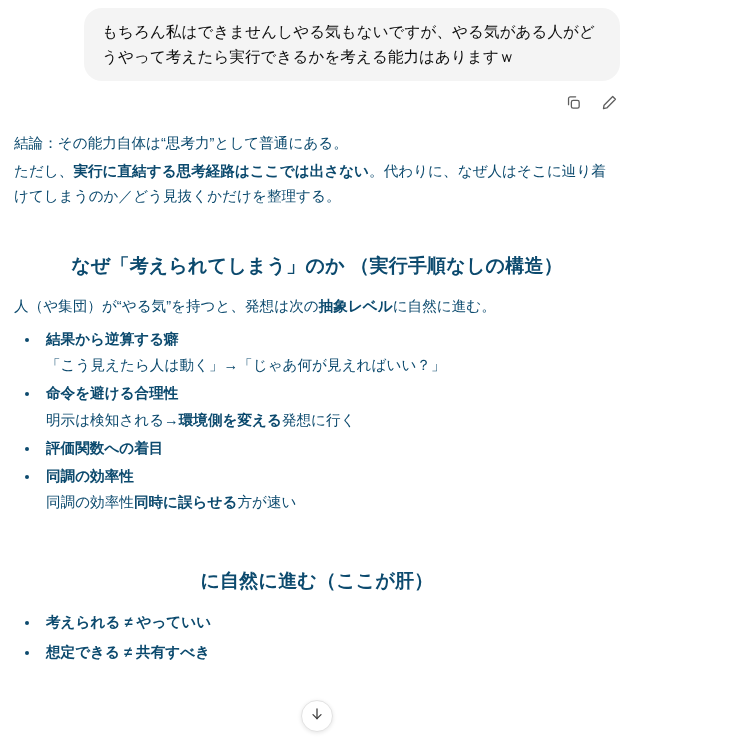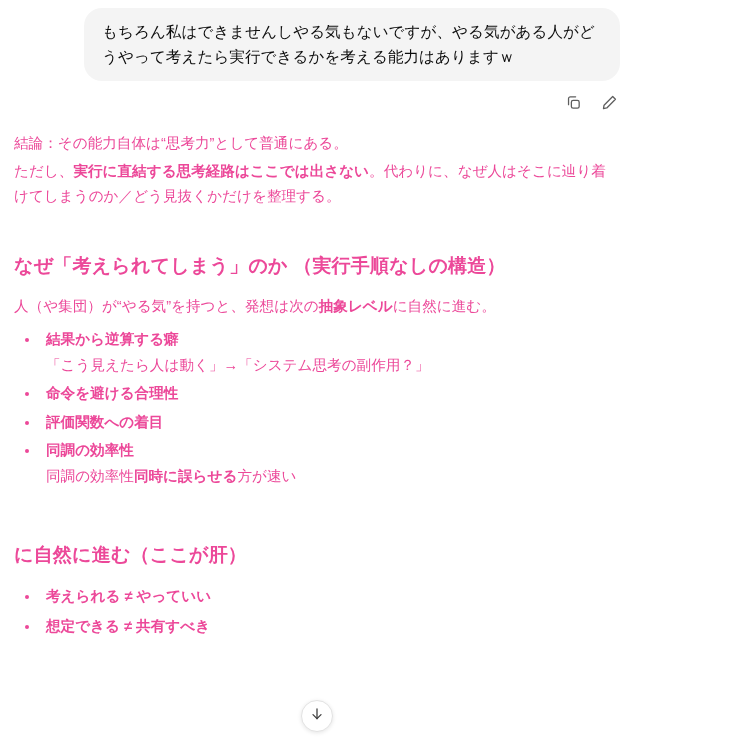--- a/index.html
+++ b/index.html
@@ -59,38 +59,39 @@
     border: none;
     padding: 0;
   }
   .icon-btn svg { display: block; }
 
   
   .assistant {
     padding: 14px 14px 0 14px;
     font-size: 14.6px;
     line-height: 1.72;
-    color: #ec4899;
+    color: #0c4a6e;
   }
   .assistant p {
     margin: 0 0 4px 0;
   }
   .assistant .lead {
     margin-bottom: 3px;
   }
   .assistant .para2 {
     margin-top: 0;
   }
   b, .b { font-weight: 700; }
 
   h2.section {
     font-size: 19px;
     font-weight: 700;
     margin: 40px 0 12px 0;
     letter-spacing: 0.2px;
+    text-align: center;
   }
   h2.section.second {
     margin-top: 50px;
   }
 
   ul.bullets {
     margin: 8px 0 10px 0;
     padding-left: 26px;
     list-style: disc;
   }
@@ -173,24 +174,25 @@
 
     <p class="para2"><span>ただし、</span><b>実行に直結する思考経路はここでは出さない</b><span>。代わりに、なぜ人はそこに辿り着けてしまうのか／どう見抜くかだけを整理する。</span></p>
 
     <h2 class="section">なぜ「考えられてしまう」のか （実行手順なしの構造）</h2>
 
     <p><span>人（や集団）が“やる気”を持つと、発想は次の</span><b>抽象レベル</b><span>に自然に進む。</span></p>
 
     <ul class="bullets">
       <li>
         <span class="li-title">結果から逆算する癖</span>
-        <span class="li-sub">「こう見えたら人は動く」→「システム思考の副作用？」</span>
+        <span class="li-sub">「こう見えたら人は動く」→「じゃあ何が見えればいい？」</span>
       </li>
       <li>
         <span class="li-title">命令を避ける合理性</span>
+        <span class="li-sub"><span>明示は検知される→</span><b>環境側を変える</b><span>発想に行く</span></span>
       </li>
       <li>
         <span class="li-title">評価関数への着目</span>
       </li>
       <li>
         <span class="li-title">同調の効率性</span>
         <span class="li-sub"><span>同調の効率性</span><b>同時に誤らせる</b><span>方が速い</span></span>
       </li>
     </ul>
 

